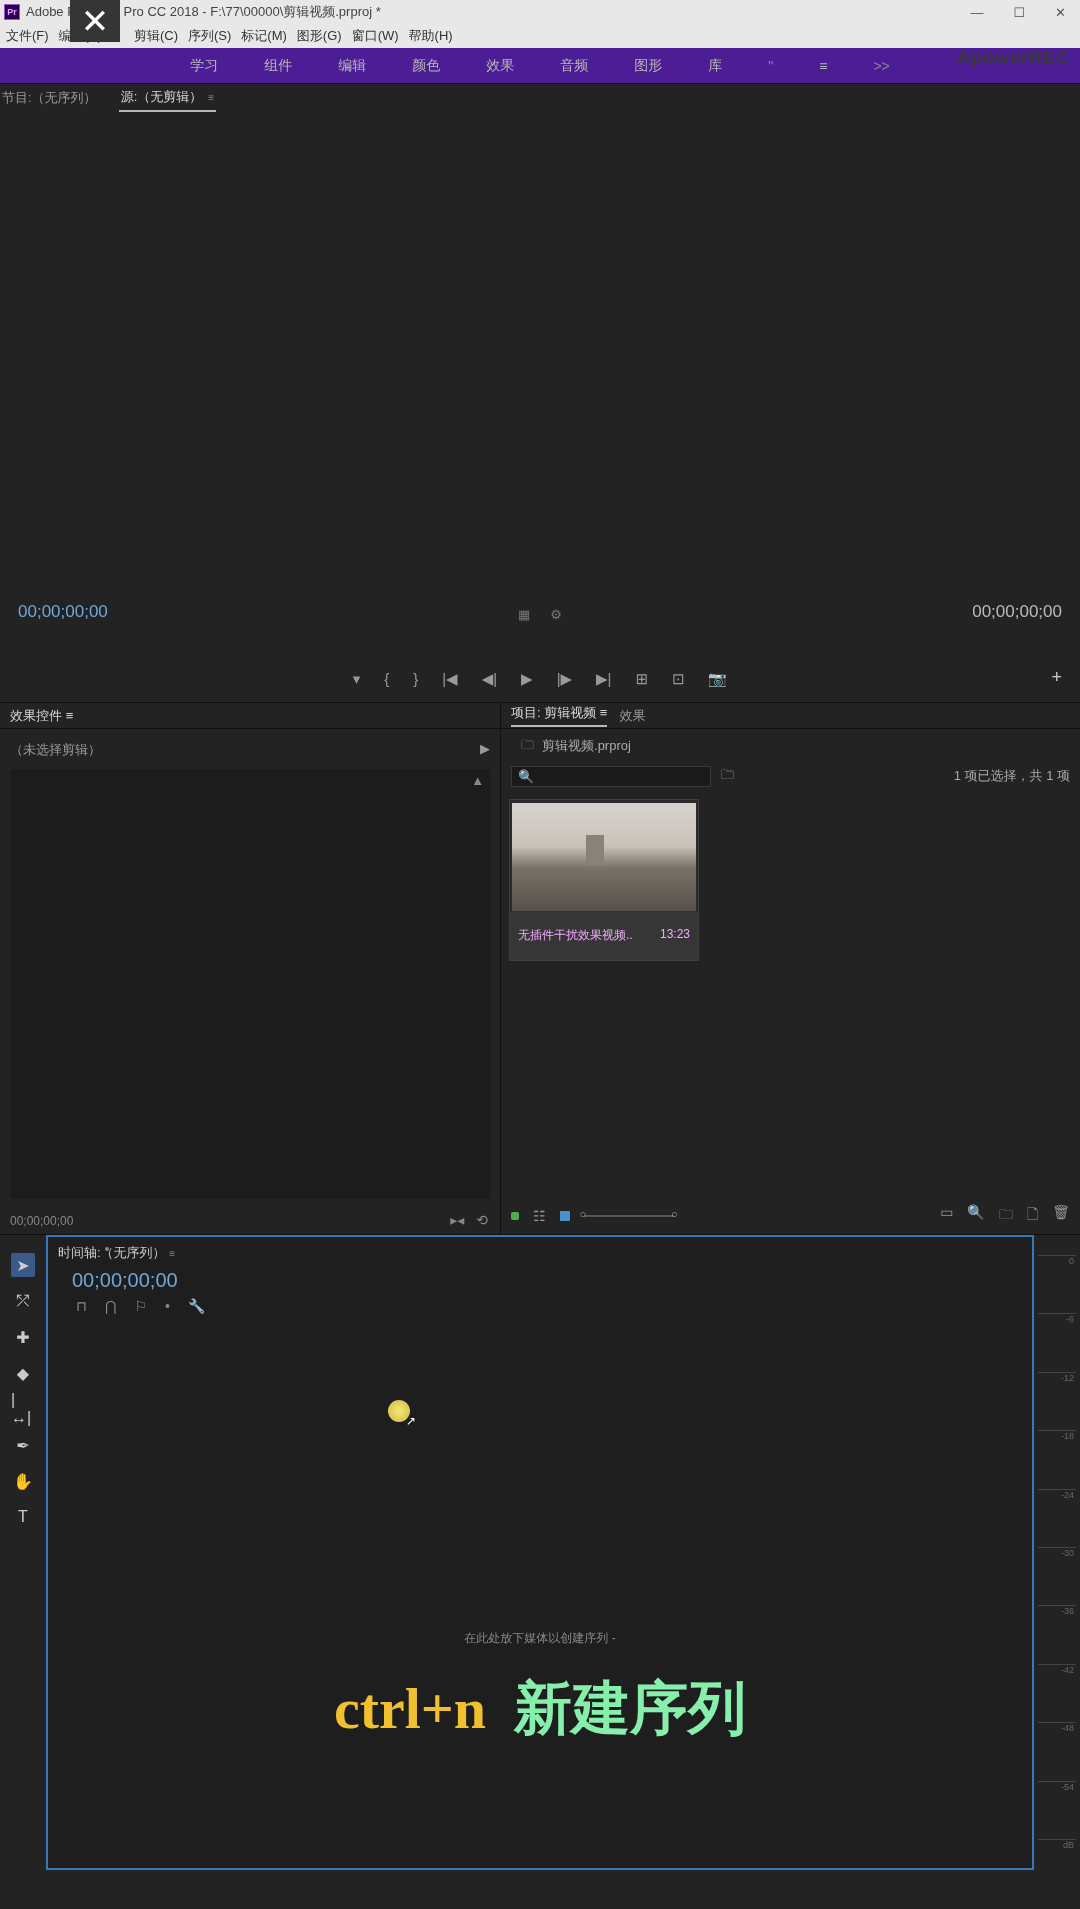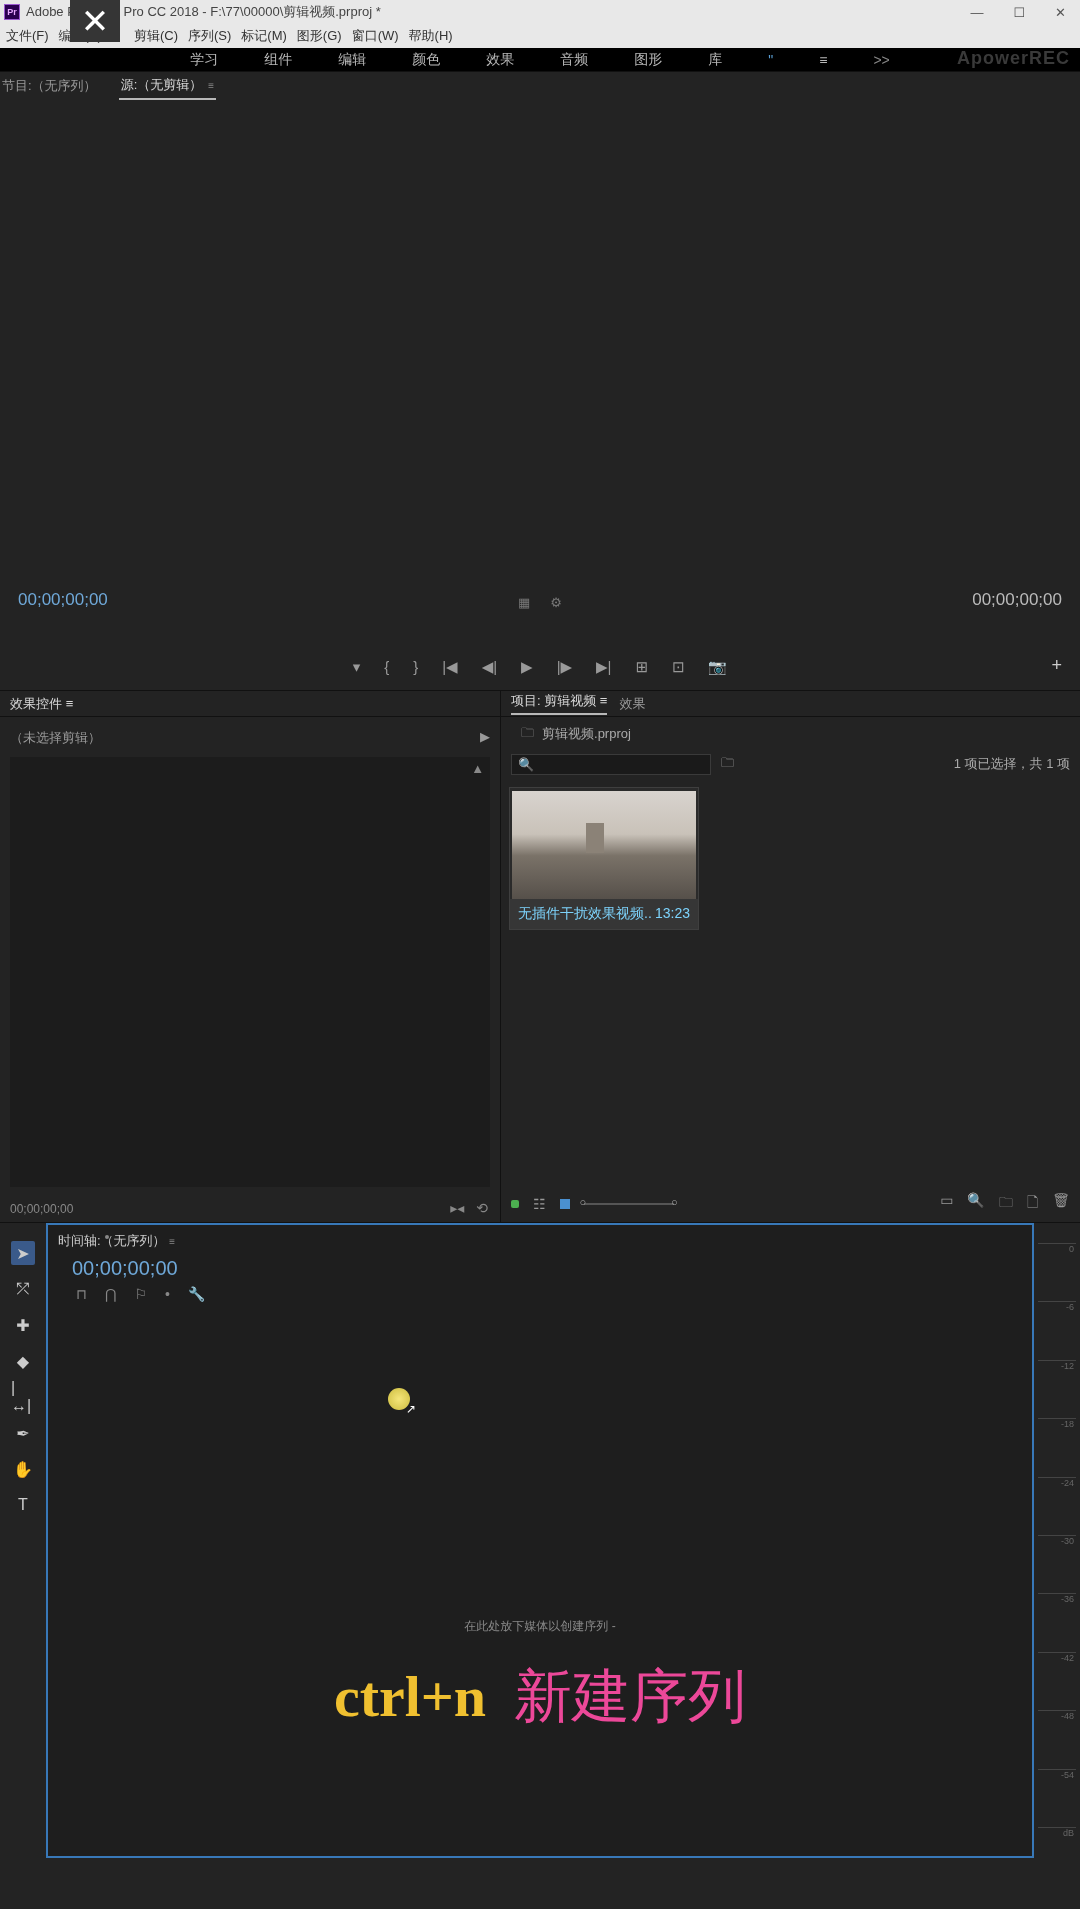--- a/index.html
+++ b/index.html
@@ -61,22 +61,22 @@
   color: #333;
   display: flex;
   align-items: center;
   padding-left: 6px;
   gap: 10px;
   font-size: 13px;
 }
 .menu-bar span { cursor: pointer; }
 .menu-bar span:nth-child(3) { padding-left: 22px; }
 .workspace-bar {
-  height: 24px;
-  background: #000000;
+  height: 36px;
+  background: #4c1d95;
   border-bottom: 1px solid #111;
   display: flex;
   align-items: center;
   justify-content: center;
   gap: 42px;
   color: #b8b8b8;
   font-size: 14px;
 }
 .workspace-bar span { cursor: pointer; padding: 0 2px; }
 .workspace-bar .more-arrow { color: #888; }
@@ -270,23 +270,23 @@
 .clip-thumb::after {
   content: "";
   position: absolute;
   left: 40%; top: 30%;
   width: 18px; height: 30px;
   background: #8b8277;
 }
 .clip-info {
   display: flex;
   justify-content: space-between;
-  padding: 6px 8px;
-  color: #7dd3fc;
-  font-size: 14px;
+  padding: 16px 8px;
+  color: #f0abfc;
+  font-size: 12px;
   background: #363636;
 }
 .proj-footer {
   position: absolute;
   bottom: 6px; left: 10px; right: 10px;
   display: flex;
   align-items: center;
   gap: 14px;
   color: #999;
   font-size: 14px;
@@ -385,22 +385,22 @@
   gap: 28px;
   white-space: nowrap;
 }
 .overlay-yellow {
   color: #f0c030;
   font-weight: bold;
   font-size: 58px;
   font-family: "Comic Sans MS", cursive;
 }
 .overlay-white {
-  color: #ec4899;
-  font-weight: normal;
+  color: #86efac;
+  font-weight: bold;
   font-size: 58px;
 }
 .click-marker {
   position: absolute;
   top: 80px;
   left: 340px;
   width: 22px; height: 22px;
   background: radial-gradient(circle, #f5e67a 0%, #d8c850 70%, transparent 100%);
   border-radius: 50%;
 }

